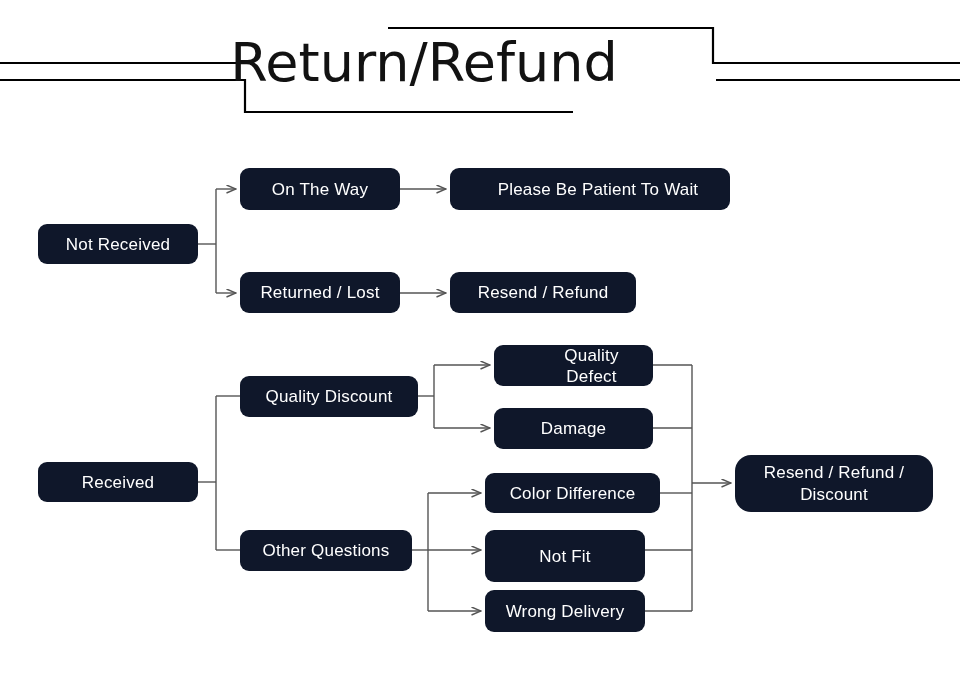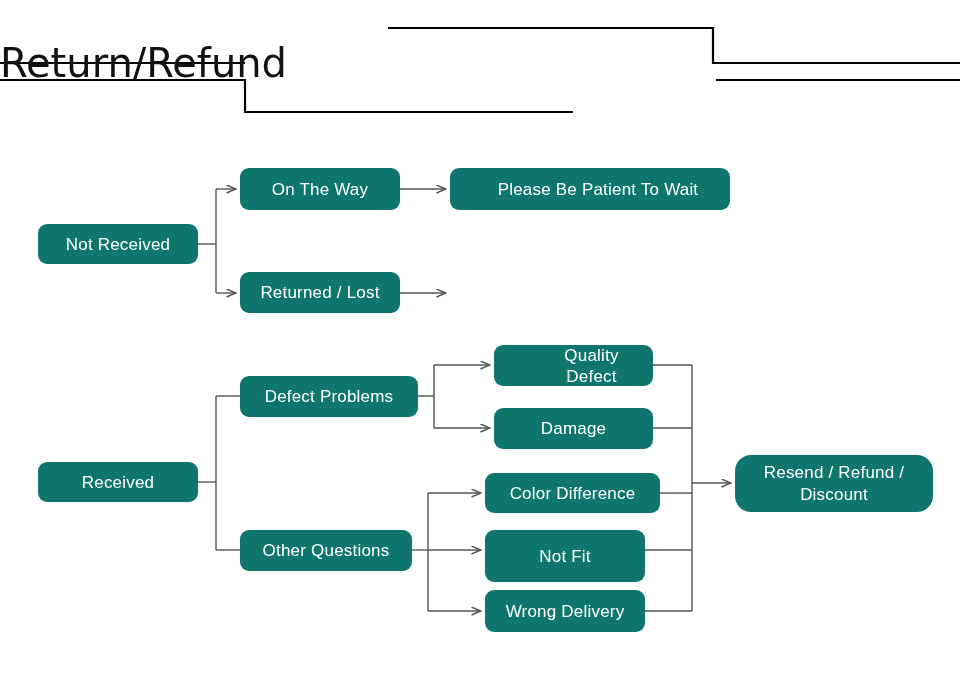--- a/index.html
+++ b/index.html
@@ -30,42 +30,43 @@
   #header-svg {
     position: absolute;
     left: 0;
     top: 0;
   }
   #page-title {
     position: absolute;
     left: 0;
     top: 30px;
     width: 848px;
+    text-align: center;
     font-family: "DejaVu Sans", sans-serif;
-    font-size: 40px;
+    font-size: 54px;
     font-weight: 400;
     letter-spacing: 0px;
     color: #121212;
     line-height: 66px;
     white-space: nowrap;
   }
 
   
   #flow-svg {
     position: absolute;
     left: 0;
     top: 0;
     width: 960px;
     height: 673px;
   }
 
   
   .node {
     position: absolute;
-    background: #0f766e;
+    background: #0f172a;
     border-radius: 9px;
     color: #ffffff;
     display: flex;
     align-items: center;
     justify-content: center;
     text-align: center;
     font-family: "Liberation Sans", sans-serif;
     font-size: 17px;
     font-weight: 400;
     letter-spacing: .2px;
@@ -149,27 +150,30 @@
   </div>
 
   <div class="node" style="left:450px; top:168px; width:280px; height:42px;padding-left:24px;">
     <span>Please Be Patient To Wait</span>
   </div>
 
   <div class="node" style="left:240px; top:272px; width:160px; height:41px;">
     <span>Returned / Lost</span>
   </div>
 
+  <div class="node" style="left:450px; top:272px; width:186px; height:41px;">
+    <span>Resend / Refund</span>
+  </div>
 
   <div class="node" style="left:38px; top:462px; width:160px; height:40px;">
     <span>Received</span>
   </div>
 
   <div class="node" style="left:240px; top:376px; width:178px; height:41px;">
-    <span>Defect Problems</span>
+    <span>Quality Discount</span>
   </div>
 
   <div class="node" style="left:240px; top:530px; width:172px; height:41px;">
     <span>Other Questions</span>
   </div>
 
   <div class="node" style="left:494px; top:345px; width:159px; height:41px;padding-left:44px;">
     <span>Quality Defect</span>
   </div>
 

